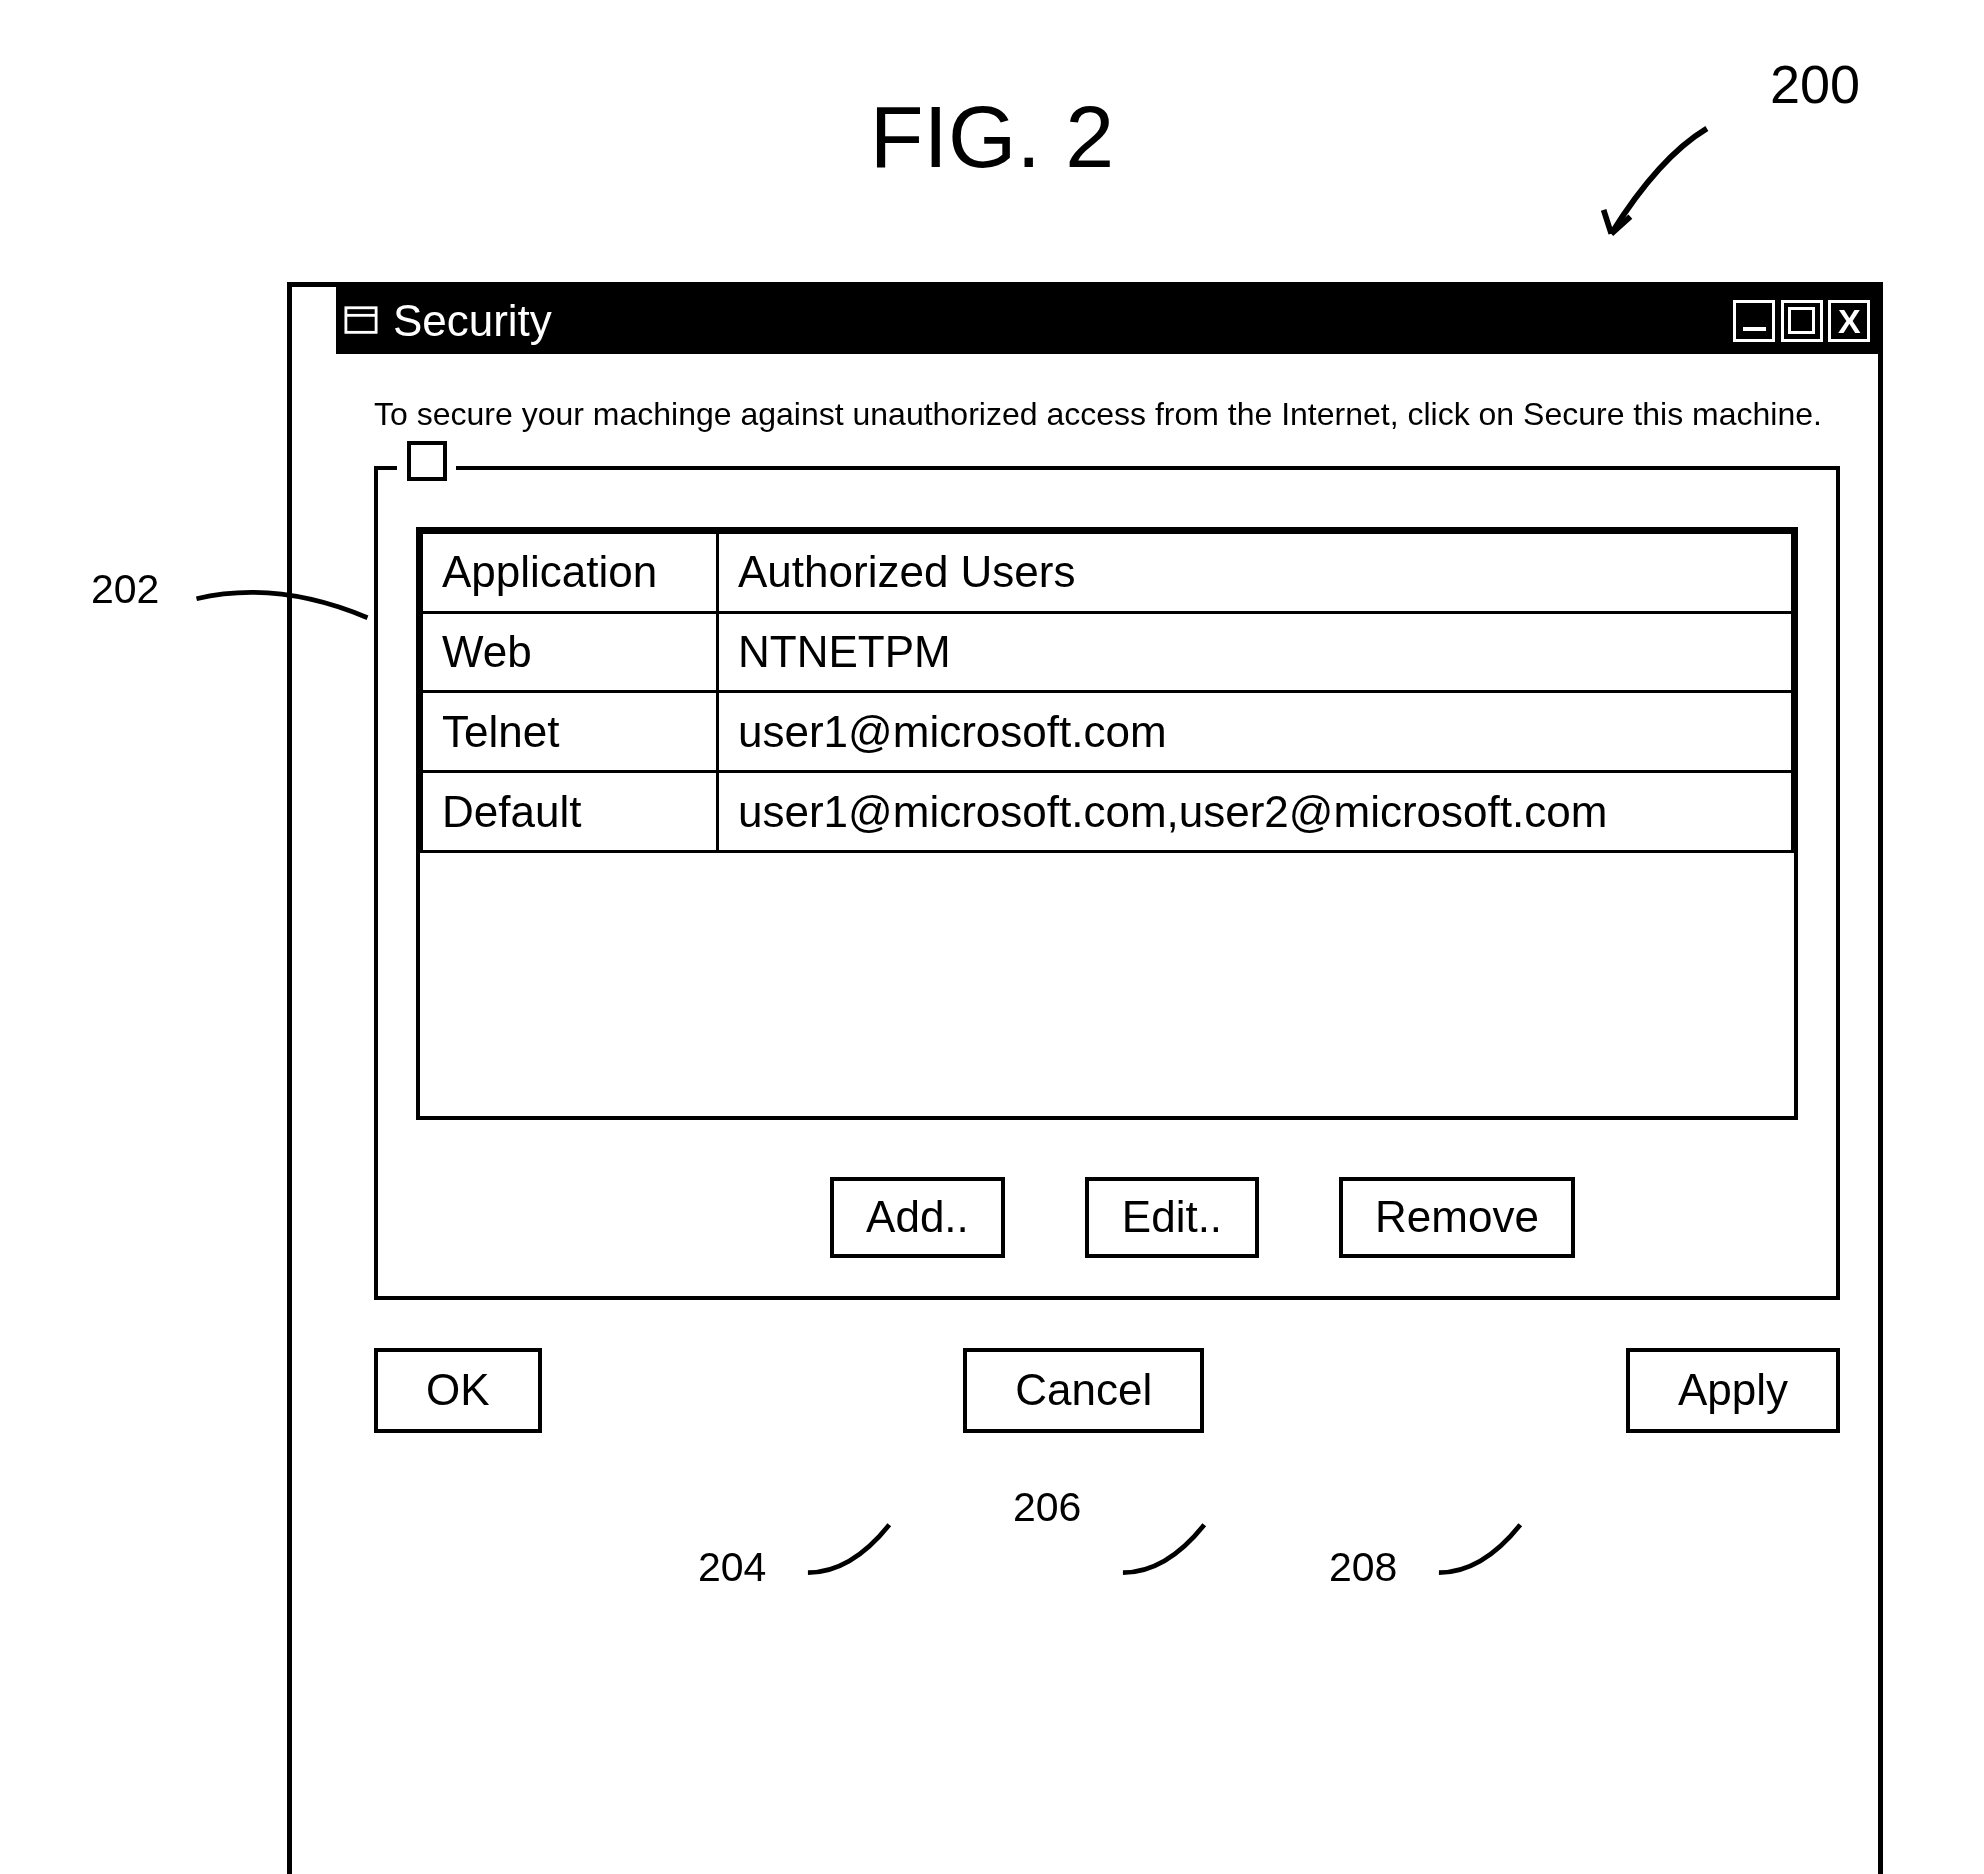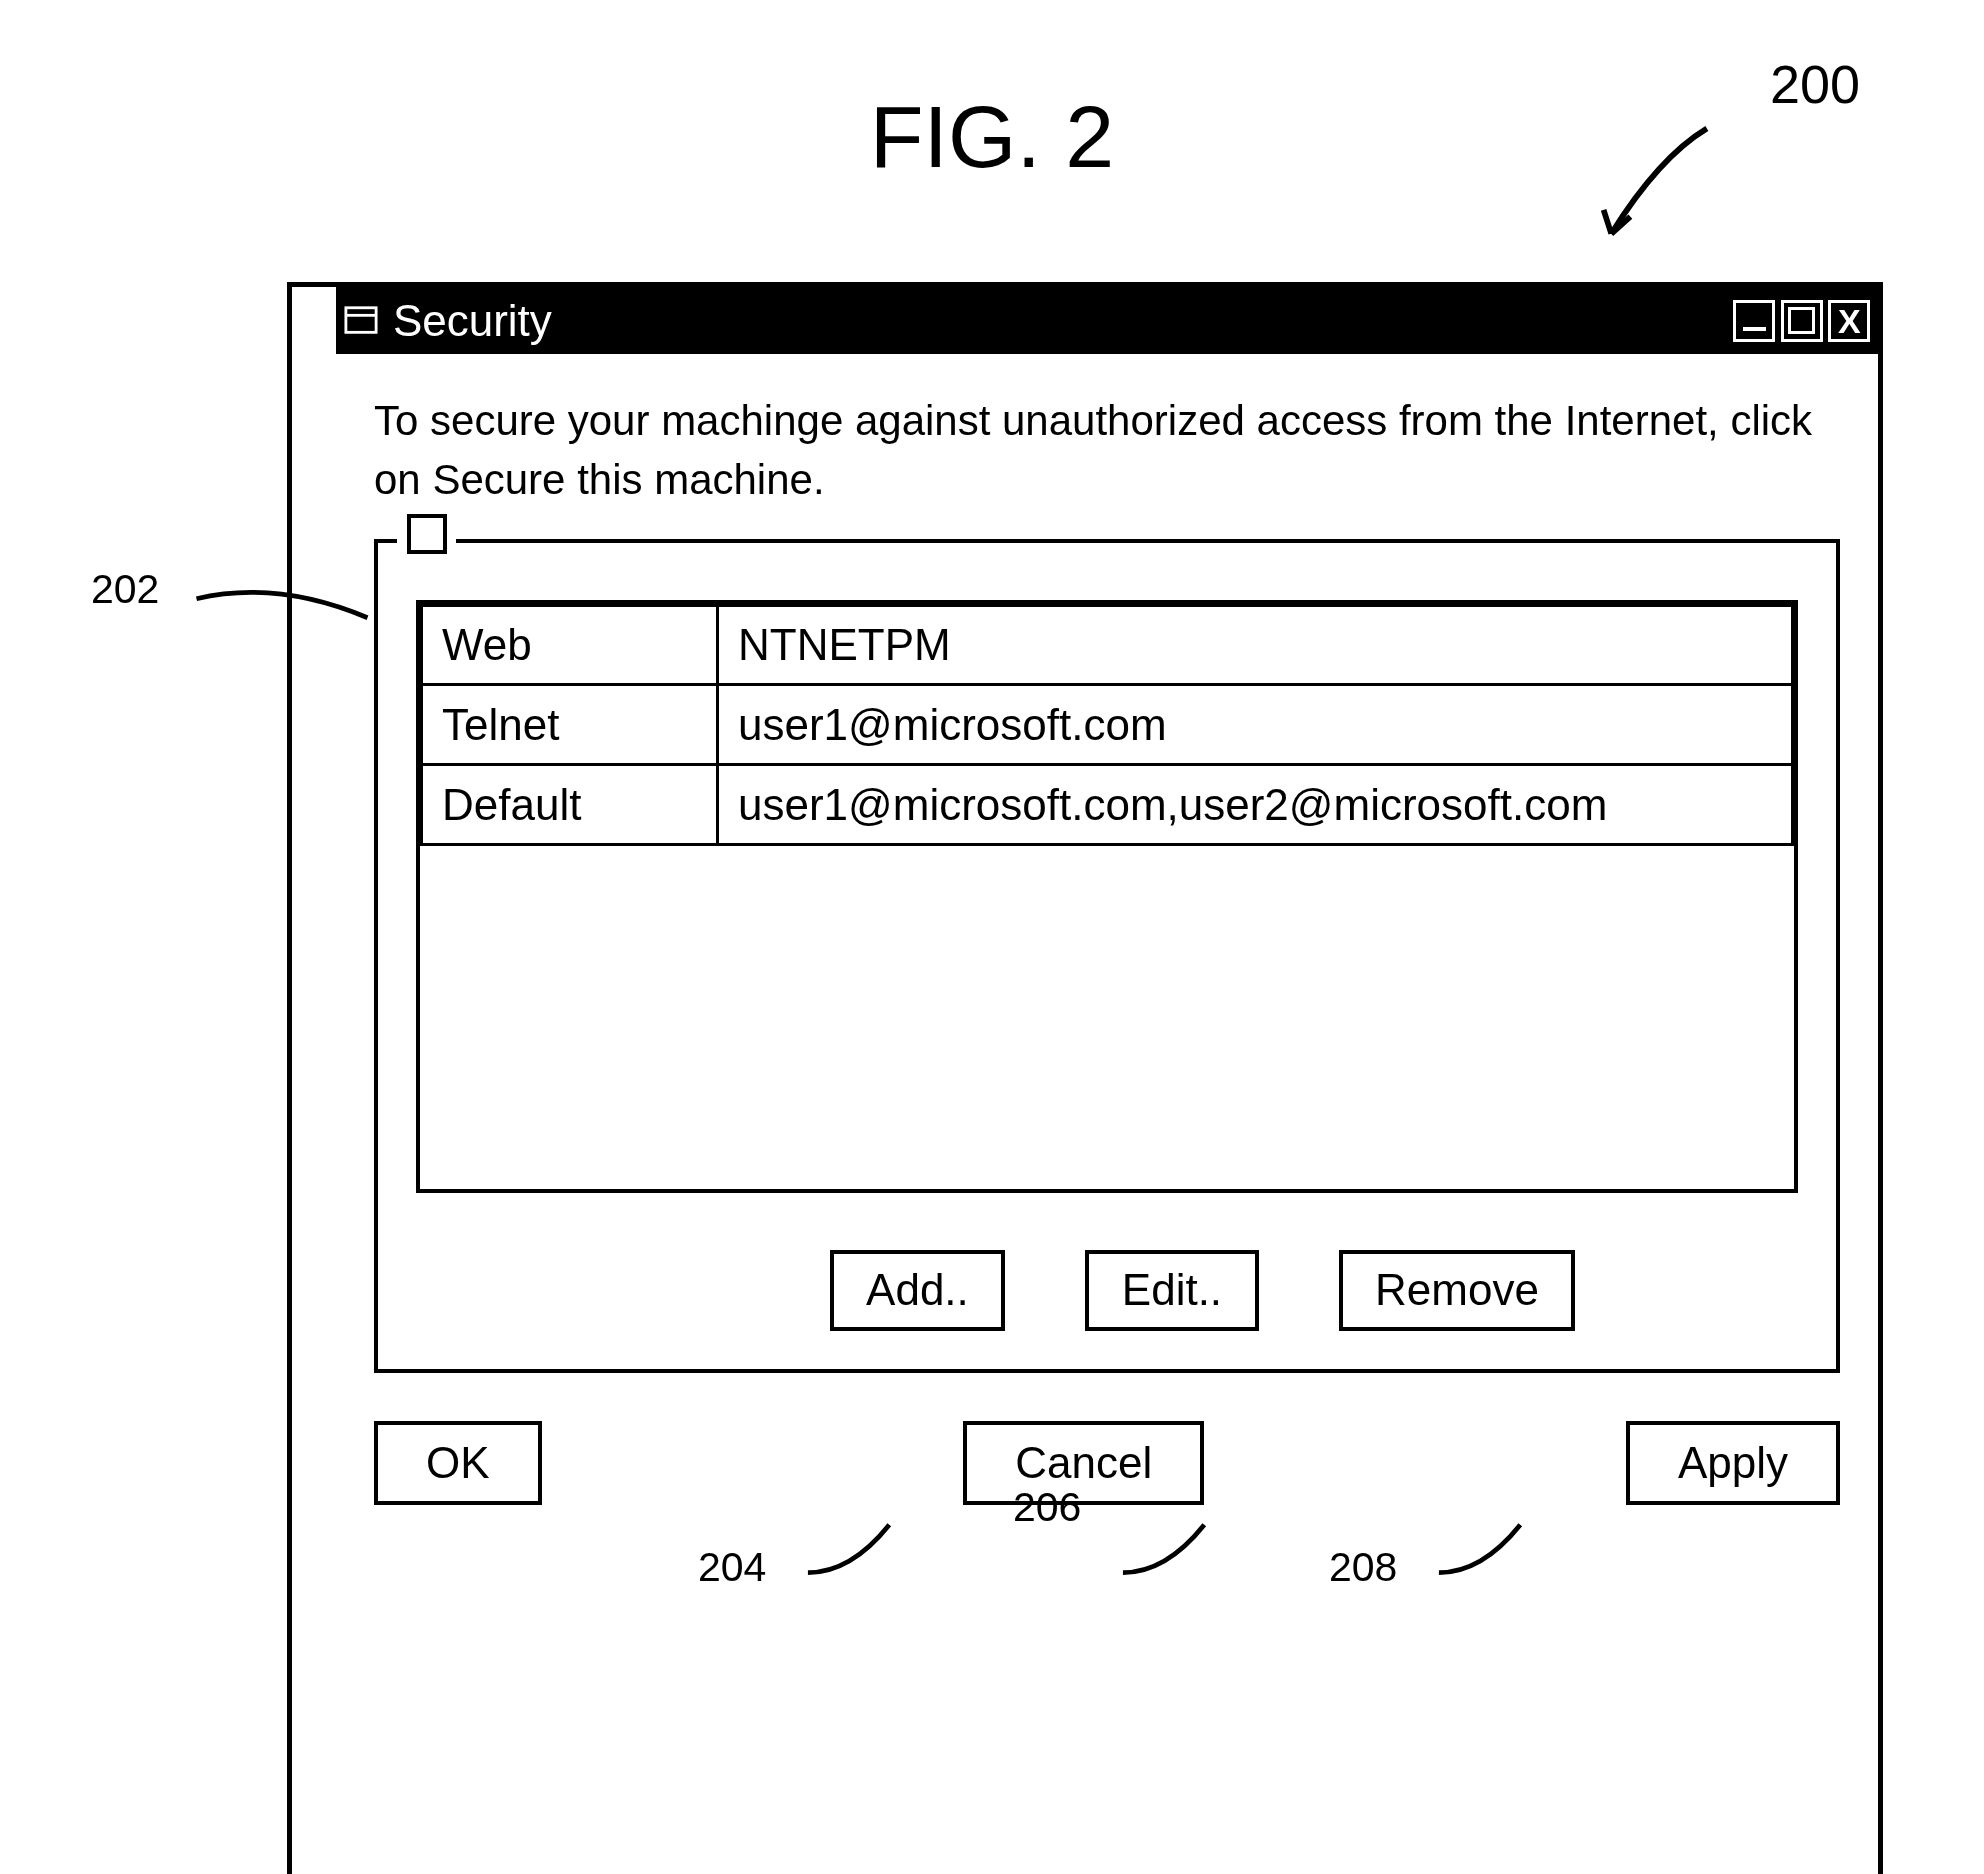--- a/index.html
+++ b/index.html
@@ -94,21 +94,21 @@
       font-size: 34px;
       font-weight: bold;
       line-height: 1;
     }
 
     .window-body {
       padding: 38px 38px 29px 38px;
     }
 
     .instruction {
-      font-size: 42px;
+      font-size: 32px;
       line-height: 1.4;
     }
 
     .groupbox {
       border: 4.8px solid #000;
       padding: 57px 38px 38px 38px;
       position: relative;
       margin-top: 29px;
     }
     .groupbox-legend {
@@ -231,20 +231,24 @@
     <p class="instruction">To secure your machinge against unauthorized access from the Internet, click on Secure this machine.</p>
 
     <div class="groupbox">
       <div class="groupbox-legend">
         <span class="checkbox"></span>
       </div>
 
       <div class="table-wrap">
         <table>
           <tbody>
+              <tr>
+            <th>Application</th>
+            <th>Authorized Users</th>
+          </tr>
           <tr>
             <td>Web</td>
             <td>NTNETPM</td>
           </tr>
           <tr>
             <td>Telnet</td>
             <td>user1@microsoft.com</td>
           </tr>
           <tr>
             <td>Default</td>

